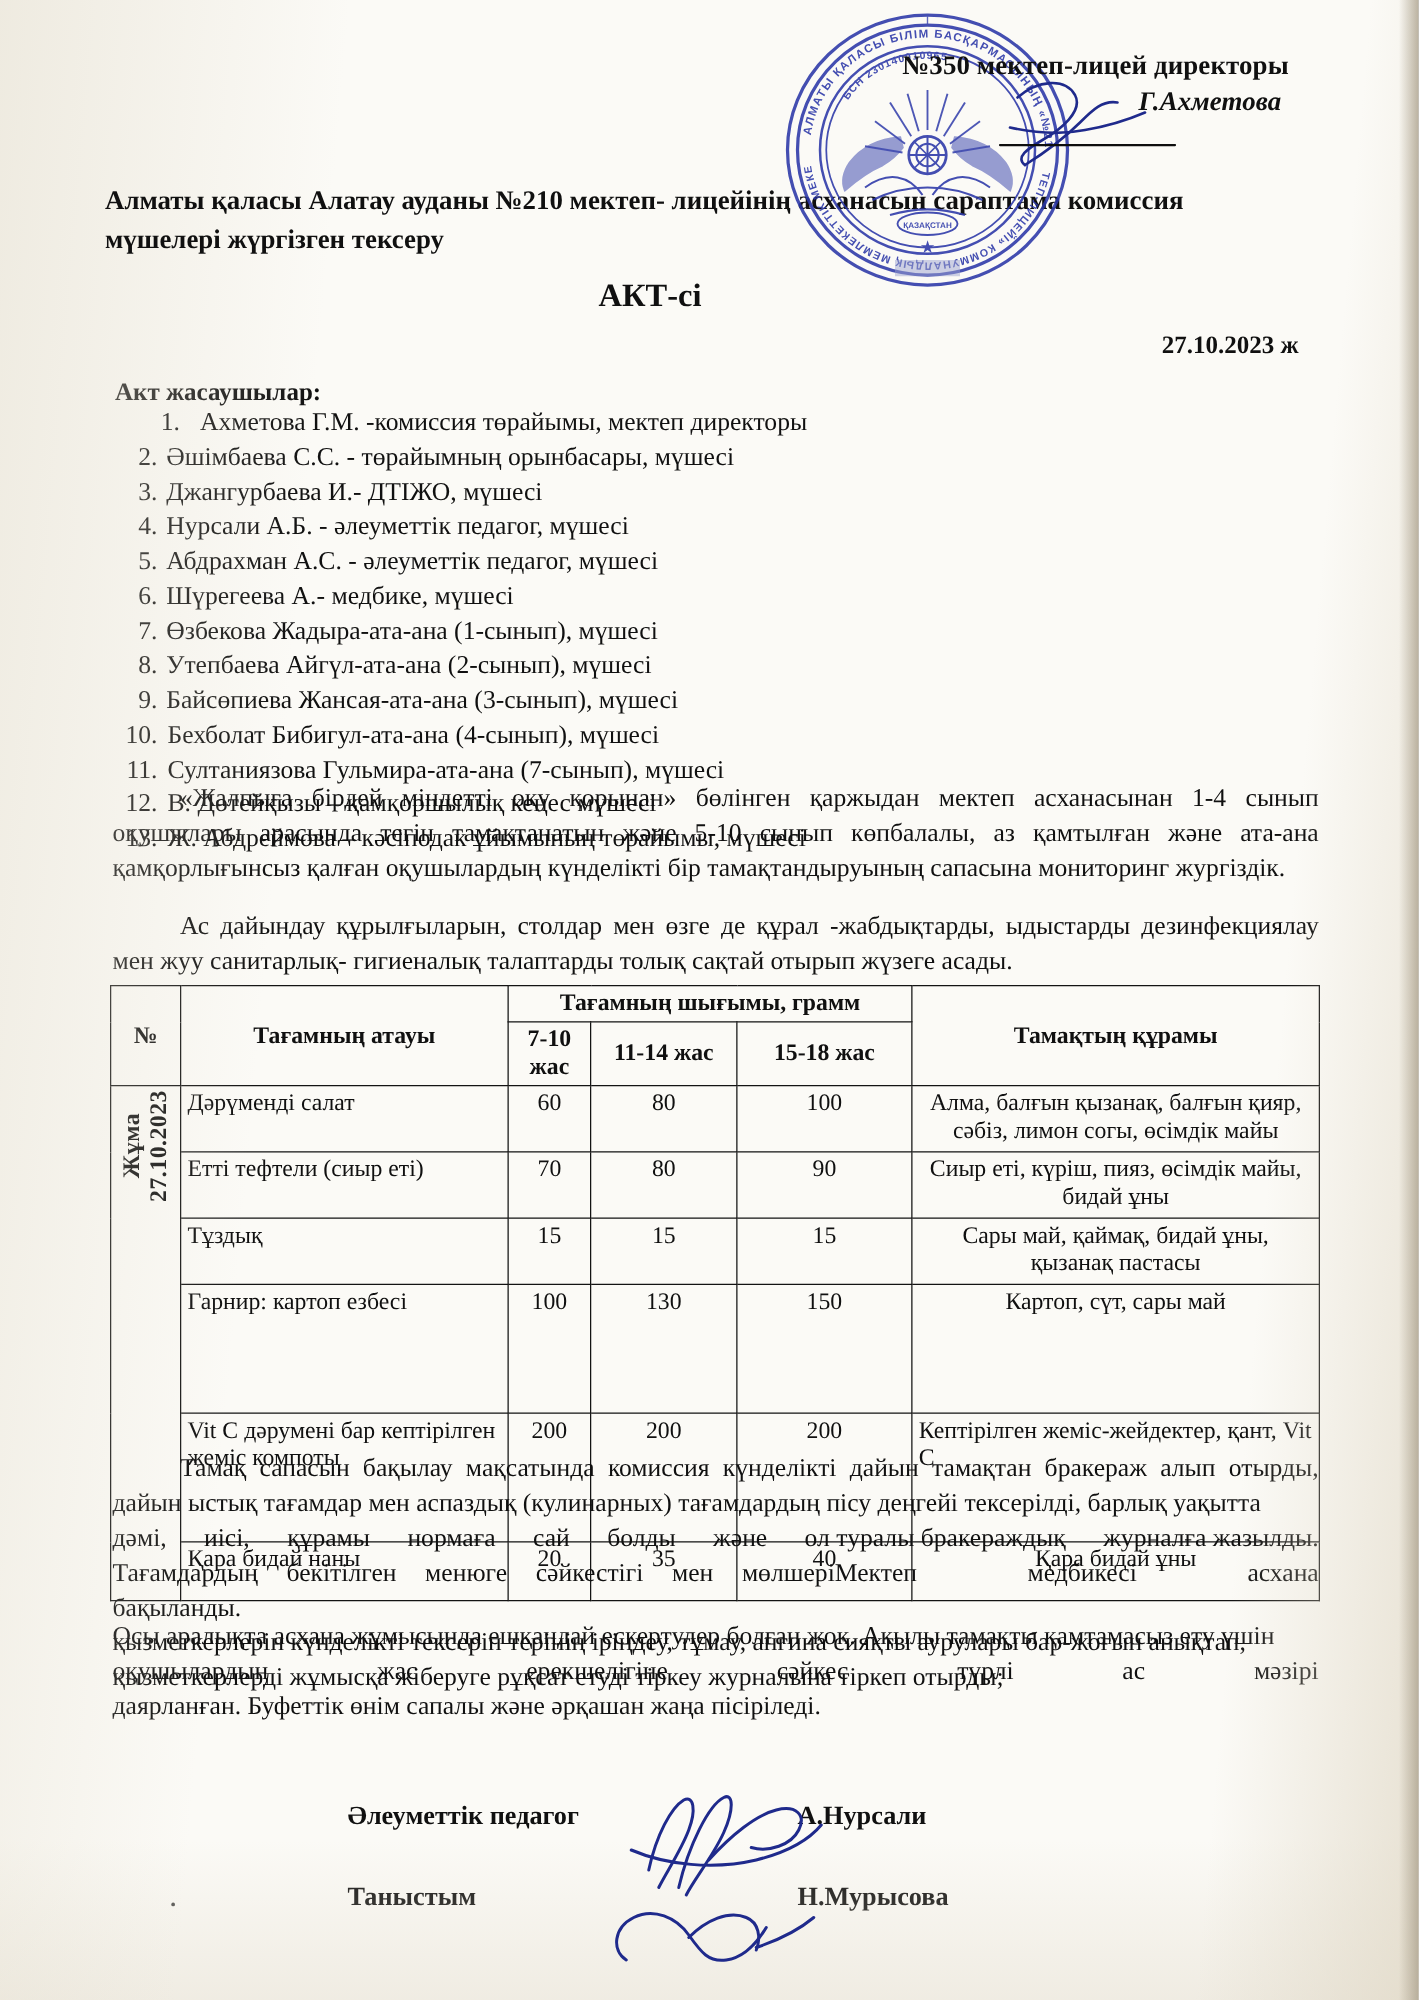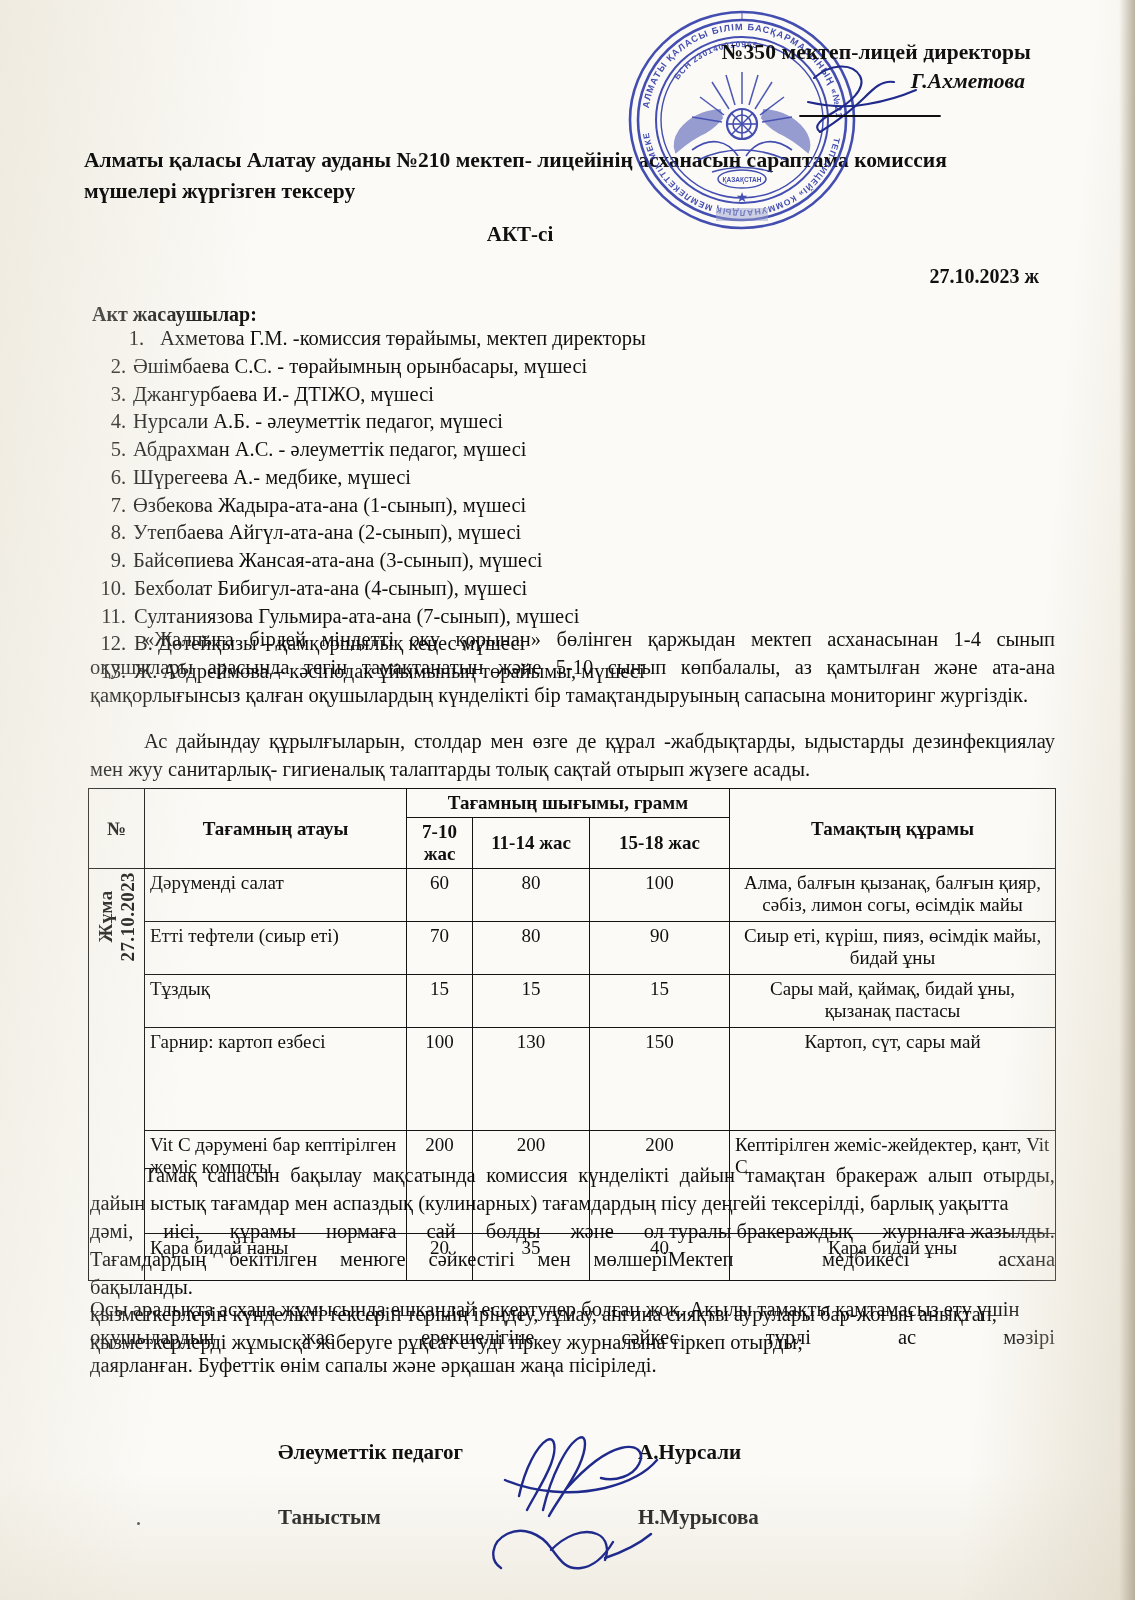--- a/index.html
+++ b/index.html
@@ -86,21 +86,21 @@
   }
   .doc-title .t1 { text-align: left; }
   .doc-title .t2 { text-align: left; padding-right: 240px; }
   .akt {
     position: absolute;
     top: 222px;
     left: 0;
     width: 1040px;
     text-align: center;
     font-weight: bold;
-    font-size: 21px;
+    font-size: 26px;
     z-index: 2;
   }
 
   .doc-date {
     position: absolute;
     top: 265px;
     right: 96px;
     font-weight: bold;
     font-size: 20px;
   }

